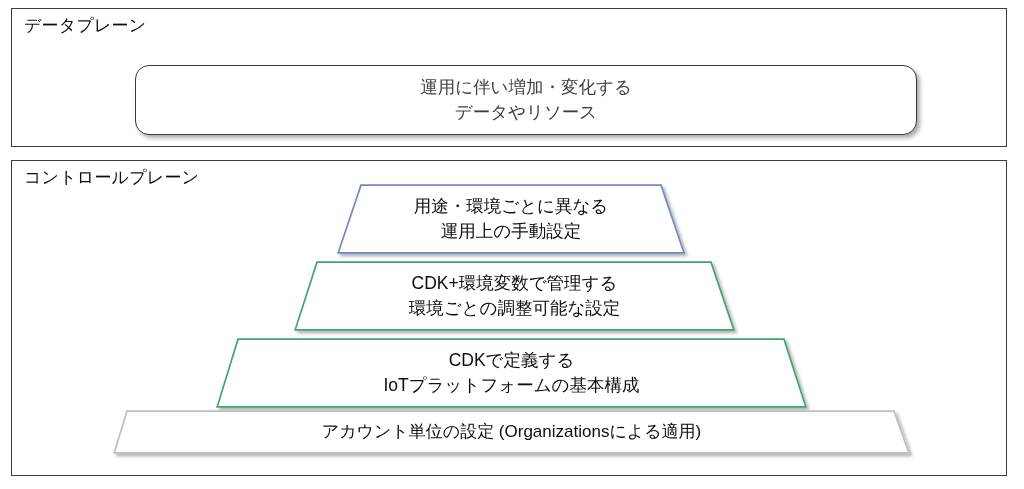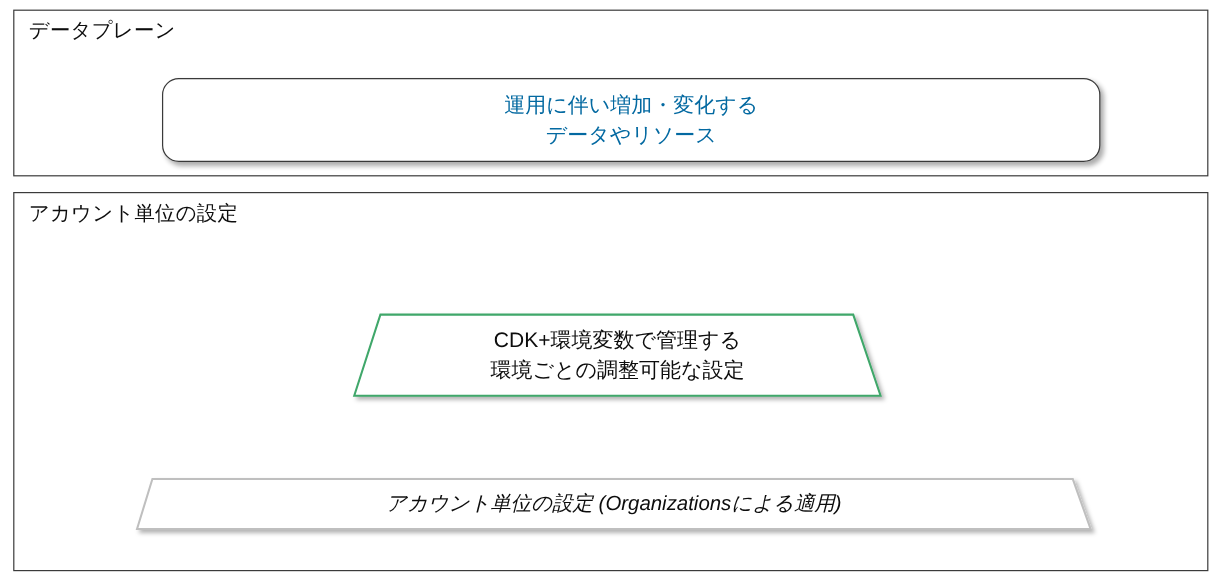--- a/index.html
+++ b/index.html
@@ -68,21 +68,21 @@
     box-sizing: border-box;
     display: flex;
     align-items: center;
     justify-content: center;
     box-shadow: 3px 3px 4px rgba(0,0,0,0.33);
   }
   #data-rounded-box .txt {
     font-size: 17.5px;
     line-height: 25px;
     text-align: center;
-    color: #0369a1;
+    color: #404040;
     white-space: pre-line;
   }
 
   
   .trap-wrap {
     position: absolute;
   }
   .trap-wrap svg {
     position: absolute;
     left: 0;
@@ -100,21 +100,21 @@
     justify-content: center;
     text-align: center;
     white-space: pre-line;
     color: #0d0d0d;
     pointer-events: none;
   }
 
   #trap-manual   { left: 337px; top: 184px; width: 348px; height: 70px; }
   #trap-cdkenv   { left: 294px; top: 261px; width: 441px; height: 70px; }
   #trap-cdkbase  { left: 216px; top: 338px; width: 591px; height: 70px; }
-  #trap-account  { left: 113px; top: 398px; width: 797px; height: 44px; font-style: italic; }
+  #trap-account  { left: 113px; top: 410px; width: 797px; height: 44px; }
 
   #trap-manual  .trap-text { font-size: 17.5px; line-height: 25px; }
   #trap-cdkenv  .trap-text { font-size: 17.5px; line-height: 25px; }
   #trap-cdkbase .trap-text { font-size: 17.5px; line-height: 25px; }
   #trap-account .trap-text { font-size: 17px;   line-height: 24px; }
 </style>
 </head>
 <body>
 
 <div class="canvas">
@@ -122,37 +122,61 @@
   <div class="plane-box" id="data-plane-box">
     <div class="plane-label">データプレーン</div>
 
     <div id="data-rounded-box">
       <div class="txt">運用に伴い増加・変化する
 データやリソース</div>
     </div>
   </div>
 
   <div class="plane-box" id="control-plane-box">
-    <div class="plane-label">アカウント単位の設定</div>
+    <div class="plane-label">コントロールプレーン</div>
   </div>
 
+  <div class="trap-wrap" id="trap-manual">
+    <svg width="348" height="70" viewBox="0 0 348 70" preserveAspectRatio="none">
+      <defs>
+        <filter id="sh1" x="-20%" y="-20%" width="160%" height="170%">
+          <feDropShadow dx="2.5" dy="2.5" stdDeviation="1.8" flood-color="#000000" flood-opacity="0.30"></feDropShadow>
+        </filter>
+      </defs>
+      <polygon points="24,1.2 324,1.2 347,68.8 1.2,68.8" fill="#FFFFFF" stroke="#7089C4" stroke-width="1.7" stroke-linejoin="miter" filter="url(#sh1)"></polygon>
+    </svg>
+    <div class="trap-text">用途・環境ごとに異なる
+運用上の手動設定</div>
+  </div>
 
   <div class="trap-wrap" id="trap-cdkenv">
     <svg width="441" height="70" viewBox="0 0 441 70" preserveAspectRatio="none">
       <defs>
         <filter id="sh2" x="-20%" y="-20%" width="160%" height="170%">
           <feDropShadow dx="2.5" dy="2.5" stdDeviation="1.8" flood-color="#000000" flood-opacity="0.30"></feDropShadow>
         </filter>
       </defs>
       <polygon points="23,1.2 417,1.2 439.8,68.8 1.2,68.8" fill="#FFFFFF" stroke="#3FA76A" stroke-width="1.7" stroke-linejoin="miter" filter="url(#sh2)"></polygon>
     </svg>
     <div class="trap-text">CDK+環境変数で管理する
 環境ごとの調整可能な設定</div>
   </div>
 
+  <div class="trap-wrap" id="trap-cdkbase">
+    <svg width="591" height="70" viewBox="0 0 591 70" preserveAspectRatio="none">
+      <defs>
+        <filter id="sh3" x="-20%" y="-20%" width="160%" height="170%">
+          <feDropShadow dx="2.5" dy="2.5" stdDeviation="1.8" flood-color="#000000" flood-opacity="0.30"></feDropShadow>
+        </filter>
+      </defs>
+      <polygon points="22,1.2 568,1.2 589.8,68.8 1.2,68.8" fill="#FFFFFF" stroke="#3FA76A" stroke-width="1.7" stroke-linejoin="miter" filter="url(#sh3)"></polygon>
+    </svg>
+    <div class="trap-text">CDKで定義する
+IoTプラットフォームの基本構成</div>
+  </div>
 
   <div class="trap-wrap" id="trap-account">
     <svg width="797" height="44" viewBox="0 0 797 44" preserveAspectRatio="none">
       <defs>
         <filter id="sh4" x="-20%" y="-20%" width="160%" height="180%">
           <feDropShadow dx="2.5" dy="2.5" stdDeviation="1.8" flood-color="#000000" flood-opacity="0.30"></feDropShadow>
         </filter>
       </defs>
       <polygon points="14,1.2 781,1.2 795.8,42.8 1.2,42.8" fill="#FFFFFF" stroke="#BFBFBF" stroke-width="1.7" stroke-linejoin="miter" filter="url(#sh4)"></polygon>
     </svg>

